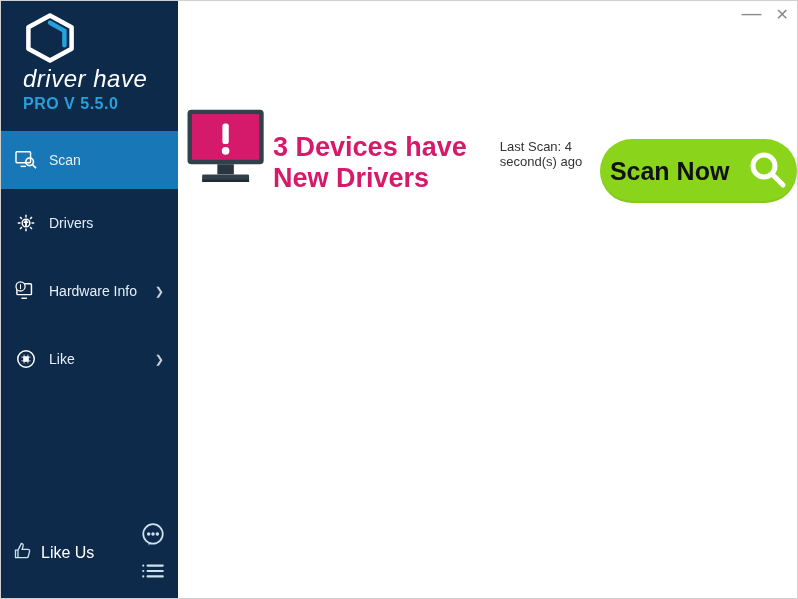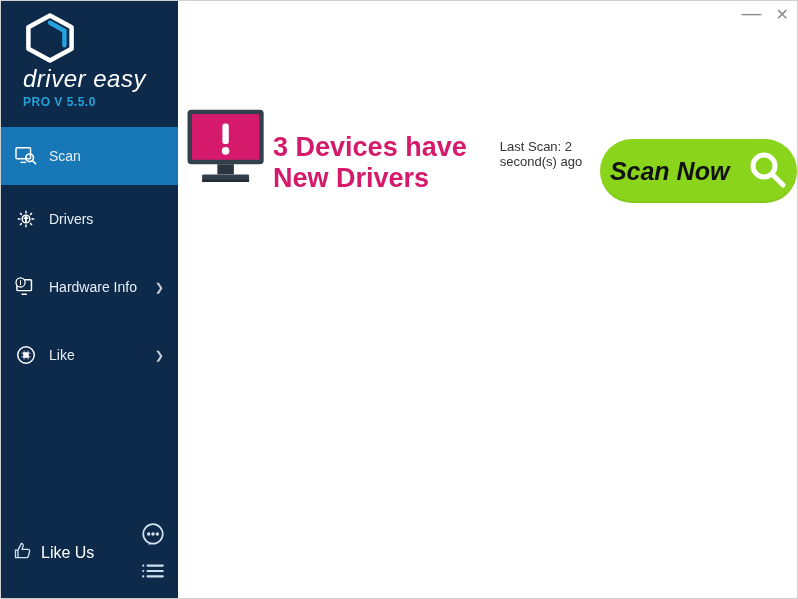--- a/index.html
+++ b/index.html
@@ -2,58 +2,58 @@
 <html><head>
 <meta charset="utf-8">
 <style>
   * { margin: 0; padding: 0; box-sizing: border-box; font-family: "Segoe UI", Arial, sans-serif; }
   html, body { width: 798px; height: 599px; overflow: hidden; background: #fff; }
   .app { display: flex; width: 100%; height: 100%; border: 1px solid #d0d0d0; }
   
   .sidebar { width: 180px; background: #0d2a4a; color: #fff; display: flex; flex-direction: column; position: relative; }
   .brand { padding: 12px 0 8px 22px; }
   .brand-name { font-style: italic; font-weight: 400; font-size: 24px; letter-spacing: 0.5px; margin-top: -2px; }
-  .brand-version { color: #26a1db; font-size: 12px; font-weight: 700; margin-top: 2px; letter-spacing: 0.5px; }
+  .brand-version { color: #26a1db; font-size: 16px; font-weight: 700; margin-top: 2px; letter-spacing: 0.5px; }
   .nav { margin-top: 10px; }
   .nav-item { display: flex; align-items: center; gap: 12px; height: 58px; padding: 0 14px 0 14px; font-size: 14px; cursor: pointer; color: #e6eef6; position: relative; }
   .nav-item.big { height: 68px; }
   .nav-item.active { background: #1877b7; }
   .nav-item .chev { margin-left: auto; opacity: 0.85; font-size: 11px; }
   .nav-item .ic { width: 22px; display: flex; justify-content: center; }
   .bottom-bar { margin-top: auto; display: flex; align-items: center; gap: 10px; padding: 10px 12px 14px 12px; }
   .bottom-bar .like { display: flex; align-items: center; gap: 8px; font-size: 16px; cursor: pointer; }
   .bottom-bar .right-icons { margin-left: auto; display: flex; flex-direction: column; gap: 10px; align-items: center; }
   .ricon { width: 26px; height: 26px; cursor: pointer; color: #cfe1ef; }
   
   .main { flex: 1; background: #fff; position: relative; display: flex; flex-direction: column; align-items: center; }
   .win-controls { position: absolute; top: 6px; right: 8px; display: flex; gap: 14px; color: #8a8a8a; }
   .win-ctrl { cursor: pointer; font-size: 16px; line-height: 1; }
   .win-ctrl.min { font-size: 20px; transform: translateY(-4px); }
   .hero { margin-top: 78px; display: flex; flex-direction: row; align-items: center; }
   .status-title { margin-top: 28px; color: #d61a6b; font-size: 27px; font-weight: 800; }
   .last-scan { margin-top: 10px; font-size: 13px; color: #333; }
   .scan-btn { margin-top: 44px; width: 310px; height: 64px; border-radius: 40px; background: #8bd41c; display: flex; align-items: center; justify-content: center; gap: 18px; cursor: pointer; box-shadow: inset 0 -2px 0 rgba(0,0,0,0.05); }
-  .scan-btn .lbl { font-size: 25px; font-weight: 800; font-style: italic; color: #111; }
+  .scan-btn .lbl { font-size: 25px; font-weight: 800; color: #111; }
 </style>
 </head>
 <body>
 
 <div class="app">
 
   <div class="sidebar">
     <div class="brand">
       <svg width="54" height="50" viewBox="0 0 60 54">
         <g fill="none" stroke="#ffffff" stroke-width="5" stroke-linejoin="round">
           <path d="M30 2 54 15 54 39 30 52 6 39 6 15 Z"></path>
         </g>
         <g fill="none" stroke="#26a1db" stroke-width="5" stroke-linecap="round">
           <path d="M30 10 46 19 46 35"></path>
         </g>
       </svg>
-      <div class="brand-name">driver easy</div>
+      <div class="brand-name">driver have</div>
       <div class="brand-version">PRO V 5.5.0</div>
     </div>
 
     <div class="nav">
 
       <div class="nav-item active">
         <span class="ic">
           <svg width="22" height="20" viewBox="0 0 24 22">
               <g fill="none" stroke="#fff" stroke-width="1.6">
                 <rect x="1" y="2" width="16" height="12" rx="1"></rect>
@@ -156,21 +156,21 @@
         <rect x="15" y="8" width="120" height="86" rx="6" fill="#32404c"></rect>
         <rect x="22" y="15" width="106" height="72" fill="#d61a6b"></rect>
         <rect x="62" y="94" width="26" height="16" fill="#2a3540"></rect>
         <rect x="38" y="110" width="74" height="10" rx="2" fill="#32404c"></rect>
         <rect x="38" y="118" width="74" height="4" fill="#222b33"></rect>
         <rect x="70" y="30" width="10" height="32" rx="4" fill="#fff"></rect>
         <circle cx="75" cy="73" r="6" fill="#fff"></circle>
       </svg>
 
       <div class="status-title">3 Devices have New Drivers</div>
-      <div class="last-scan">Last Scan: 2 second(s) ago</div>
+      <div class="last-scan">Last Scan: 4 second(s) ago</div>
 
       <div class="scan-btn">
         <span class="lbl">Scan Now</span>
         <span>
           <svg width="40" height="40" viewBox="0 0 40 40">
               <g fill="none" stroke="#fff" stroke-width="5" stroke-linecap="round">
                 <circle cx="17" cy="17" r="11"></circle>
                 <line x1="26" y1="26" x2="36" y2="36"></line>
               </g>
             </svg>

